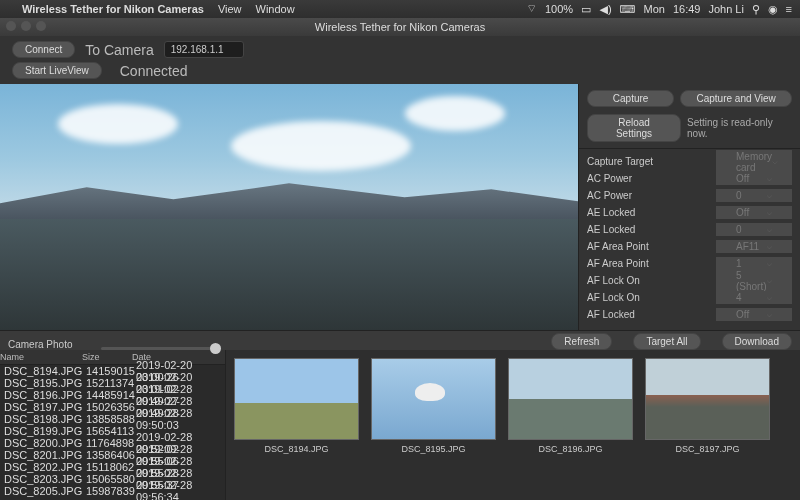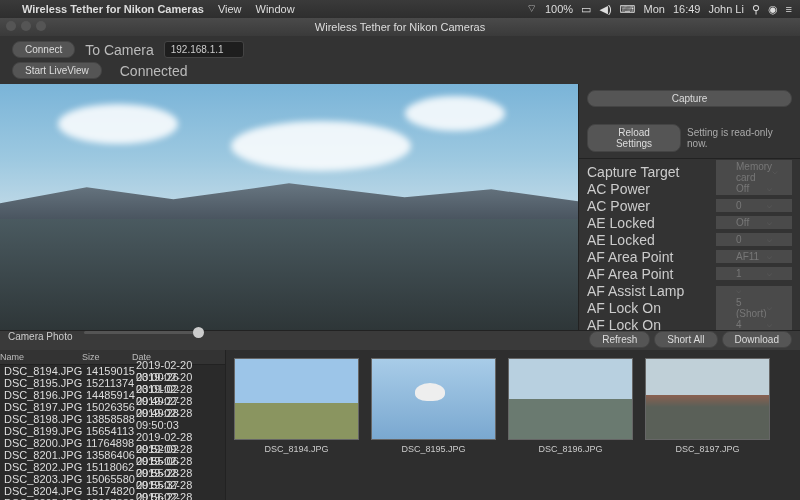--- a/index.html
+++ b/index.html
@@ -15,29 +15,29 @@
 .btn{background:#555;border:1px solid #444;border-radius:8px;padding:2px 12px;font-size:10px;color:#ddd;cursor:pointer}
 .ipbox{background:#1e1e1e;border:1px solid #444;border-radius:3px;padding:2px 18px 2px 6px;font-size:10px;color:#ccc;min-width:80px}
 .toolbar .lbl{font-size:14px;color:#bbb}
 .main{display:flex;height:246px}
 .preview{flex:1;background:#000;position:relative;overflow:hidden}
 .sky{position:absolute;inset:0;background:linear-gradient(#7ab4d8 0%,#9cc8e0 30%,#c5dce8 55%,#5a6b6f 55%,#3a4548 100%)}
 .cloud{position:absolute;background:rgba(255,255,255,.85);border-radius:50%;filter:blur(3px)}
 .mtn{position:absolute;bottom:45%;left:0;right:0;height:40px;background:linear-gradient(#6b7a85,#4a5560);clip-path:polygon(0 60%,15% 20%,30% 50%,50% 10%,70% 45%,85% 25%,100% 55%,100% 100%,0 100%)}
 .water{position:absolute;bottom:0;left:0;right:0;height:45%;background:linear-gradient(#4a5a60,#2e3638)}
 .rightpanel{width:222px;background:#333;border-left:1px solid #222;display:flex;flex-direction:column}
-.rp-top{padding:6px 8px;display:flex;flex-direction:column;gap:17px}
+.rp-top{padding:6px 8px;display:flex;flex-direction:column;gap:7px}
 .rp-row{display:flex;gap:6px}
 .rp-status{font-size:10px;color:#aaa;padding:2px 0}
 .settings{flex:1;overflow-y:auto;border-top:1px solid #222;padding:4px 0}
 .srow{display:flex;align-items:center;padding:2px 8px;height:17px}
-.srow .sl{flex:1;font-size:14px;color:#ccc}
+.srow .sl{flex:1;font-size:10px;color:#ccc}
 .srow .sv{width:76px;background:#4a4a4a;border-radius:0;padding:1px 20px;font-size:10px;color:#777;display:flex;align-items:center;justify-content:space-between}
 .srow .sv::after{content:"⌵";font-size:7px;color:#777}
-.midbar{height:20px;background:#3a3a3a;display:flex;align-items:flex-start;padding:0 8px;gap:4px;border-top:1px solid #222}
+.midbar{height:20px;background:#3a3a3a;display:flex;align-items:flex-end;padding:0 8px;gap:21px;border-top:1px solid #222}
 .midbar .title{font-size:10px;color:#ccc}
 .slider{flex:0 0 120px;height:3px;background:#555;border-radius:2px;position:relative;margin:0 8px}
 .slider::after{content:"";position:absolute;right:0;top:-4px;width:11px;height:11px;border-radius:50%;background:#ccc}
 .bottom{display:flex;height:180px}
 .filelist{width:226px;background:#2a2a2a;border-right:1px solid #222;overflow:hidden}
 .flhdr{display:flex;background:#333;border-bottom:1px solid #222;padding:2px 0}
 .flhdr span{font-size:9px;color:#bbb}
 .flhdr .c1{width:82px}.flhdr .c2{width:50px}.flhdr .c3{flex:1}
 .flrow{display:flex;padding:0 4px;font-size:9px;color:#ccc;height:12px;align-items:center}
 .flrow .c1{width:82px}.flrow .c2{width:50px}.flrow .c3{flex:1}
@@ -105,20 +105,21 @@
     <div class="cloud" style="left:10%;top:8%;width:120px;height:40px"></div>
     <div class="cloud" style="left:40%;top:15%;width:180px;height:50px"></div>
     <div class="cloud" style="left:70%;top:5%;width:100px;height:35px"></div>
     <div class="mtn"></div>
     <div class="water"></div>
   </div>
   <div class="rightpanel">
     <div class="rp-top">
       <div class="rp-row">
         <button class="btn" style="flex:1">Capture</button>
+        <button class="btn" style="flex:1.4">Capture and View</button>
       </div>
       <div class="rp-row" style="align-items:center">
         <button class="btn">Reload Settings</button>
         <span class="rp-status">Setting is read-only now.</span>
       </div>
     </div>
     <div class="settings" id="settings">
         <div class="srow">
           <span class="sl">Capture Target</span>
           <span class="sv">Memory card</span>
@@ -139,24 +140,20 @@
           <span class="sl">AE Locked</span>
           <span class="sv">0</span>
         </div>
         <div class="srow">
           <span class="sl">AF Area Point</span>
           <span class="sv">AF11</span>
         </div>
         <div class="srow">
           <span class="sl">AF Area Point</span>
           <span class="sv">1</span>
-        </div>
-        <div class="srow">
-          <span class="sl">AF Assist Lamp</span>
-          <span class="sv"></span>
         </div>
         <div class="srow">
           <span class="sl">AF Lock On</span>
           <span class="sv">5 (Short)</span>
         </div>
         <div class="srow">
           <span class="sl">AF Lock On</span>
           <span class="sv">4</span>
         </div>
         <div class="srow">
@@ -165,21 +162,21 @@
         </div>
       </div>
   </div>
 </div>
 
 <div class="midbar">
   <span class="title">Camera Photo</span>
   <div class="slider"></div>
   <div style="flex:1"></div>
   <button class="btn">Refresh</button>
-  <button class="btn">Short All</button>
+  <button class="btn">Target All</button>
   <button class="btn">Download</button>
 </div>
 
 <div class="bottom">
   <div class="filelist">
     <div class="flhdr">
       <span class="c1">Name</span>
       <span class="c2">Size</span>
       <span class="c3">Date</span>
     </div>
@@ -227,25 +224,20 @@
           <span class="c1">DSC_8202.JPG</span>
           <span class="c2">15118062</span>
           <span class="c3">2019-02-28 09:55:28</span>
         </div>
         <div class="flrow">
           <span class="c1">DSC_8203.JPG</span>
           <span class="c2">15065580</span>
           <span class="c3">2019-02-28 09:55:37</span>
         </div>
         <div class="flrow">
-          <span class="c1">DSC_8204.JPG</span>
-          <span class="c2">15174820</span>
-          <span class="c3">2019-02-28 09:56:22</span>
-        </div>
-        <div class="flrow">
           <span class="c1">DSC_8205.JPG</span>
           <span class="c2">15987839</span>
           <span class="c3">2019-02-28 09:56:34</span>
         </div>
       </div>
   </div>
   <div class="thumbs" id="thumbs">
       <div class="thumb">
         <div class="timg t1"></div>
         <div class="tlbl">DSC_8194.JPG</div>

